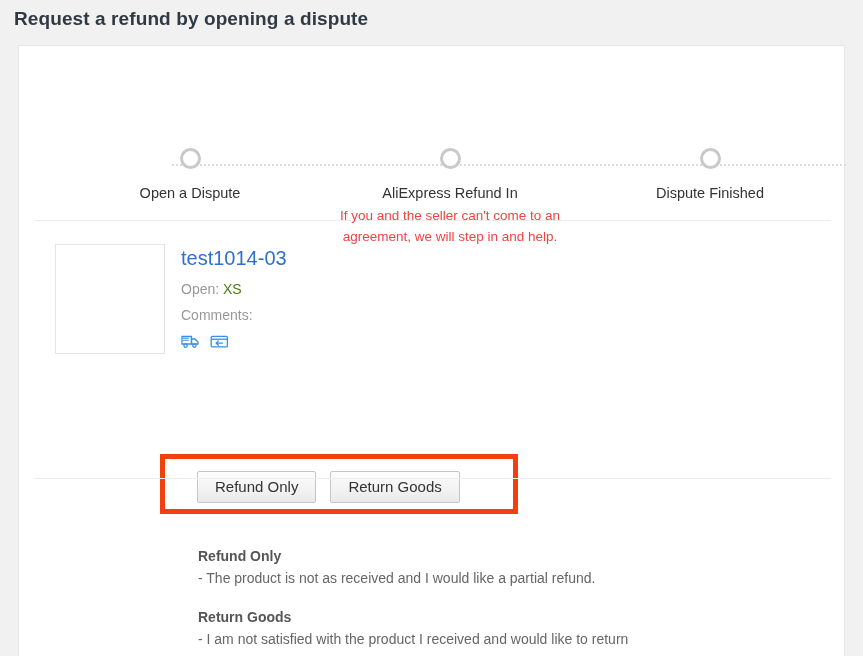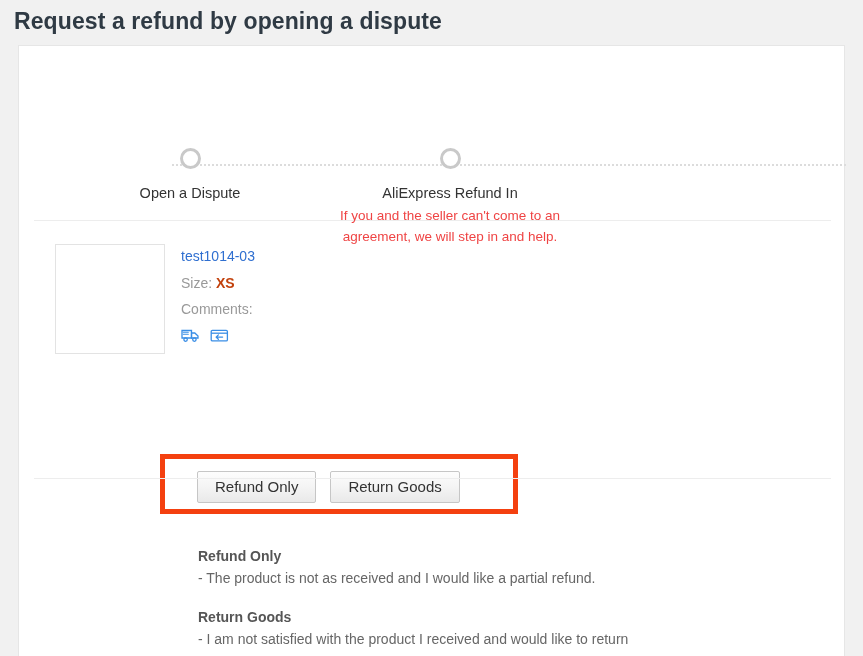--- a/index.html
+++ b/index.html
@@ -12,21 +12,21 @@
     background: #f1f1f1;
     font-family: "Liberation Sans", sans-serif;
     -webkit-font-smoothing: antialiased;
     overflow: hidden;
   }
 
   .page-title {
     position: absolute;
     left: 14px;
     top: 8px;
-    font-size: 23px;
+    font-size: 19px;
     font-weight: bold;
     color: #2f3a44;
     letter-spacing: 0.1px;
   }
 
   .card {
     position: absolute;
     left: 18px;
     top: 45px;
     width: 827px;
@@ -110,36 +110,36 @@
     border: 1px solid #e3e3e3;
     background: #ffffff;
     flex: none;
     box-sizing: border-box;
   }
   .product-info {
     margin-left: 16px;
     padding-top: 3px;
   }
   .product-name {
-    font-size: 14px;
+    font-size: 20px;
     color: #2f6fd0;
     text-decoration: none;
     display: inline-block;
     margin-bottom: 11px;
     cursor: pointer;
   }
   .attr-row {
     font-size: 14px;
     color: #999999;
     margin-bottom: 10px;
     white-space: nowrap;
   }
   .attr-row .val {
-    color: #c2410c;
-    font-weight: bold;
+    color: #4d7c0f;
+    font-weight: normal;
   }
   .attr-gap { display: inline-block; width: 16px; }
 
   .icon-row {
     margin-top: 11px;
     display: flex;
     gap: 10px;
     align-items: center;
   }
   .icon-row svg { display: block; cursor: pointer; }
@@ -208,31 +208,36 @@
       <div class="step-label">Open a Dispute</div>
       <div class="step-desc"></div>
     </div>
 
     <div class="step step-2">
       <div class="step-dot"></div>
       <div class="step-label">AliExpress Refund In</div>
       <div class="step-desc">If you and the seller can't come to an agreement, we will step in and help.</div>
     </div>
 
+    <div class="step step-3">
+      <div class="step-dot"></div>
+      <div class="step-label">Dispute Finished</div>
+      <div class="step-desc"></div>
+    </div>
   </div>
 
   <div class="divider divider-top"></div>
 
   <div class="product">
     <div class="product-thumb"></div>
     <div class="product-info">
       <a class="product-name">test1014-03</a>
 
       <div class="attr-row">
-        <span>Size:</span>
+        <span>Open:</span>
         <span class="val">XS</span>
       </div>
 
 
       <div class="attr-row">
         <span>Comments:</span>
         <span class="val"></span>
       </div>
 
       <div class="icon-row">

